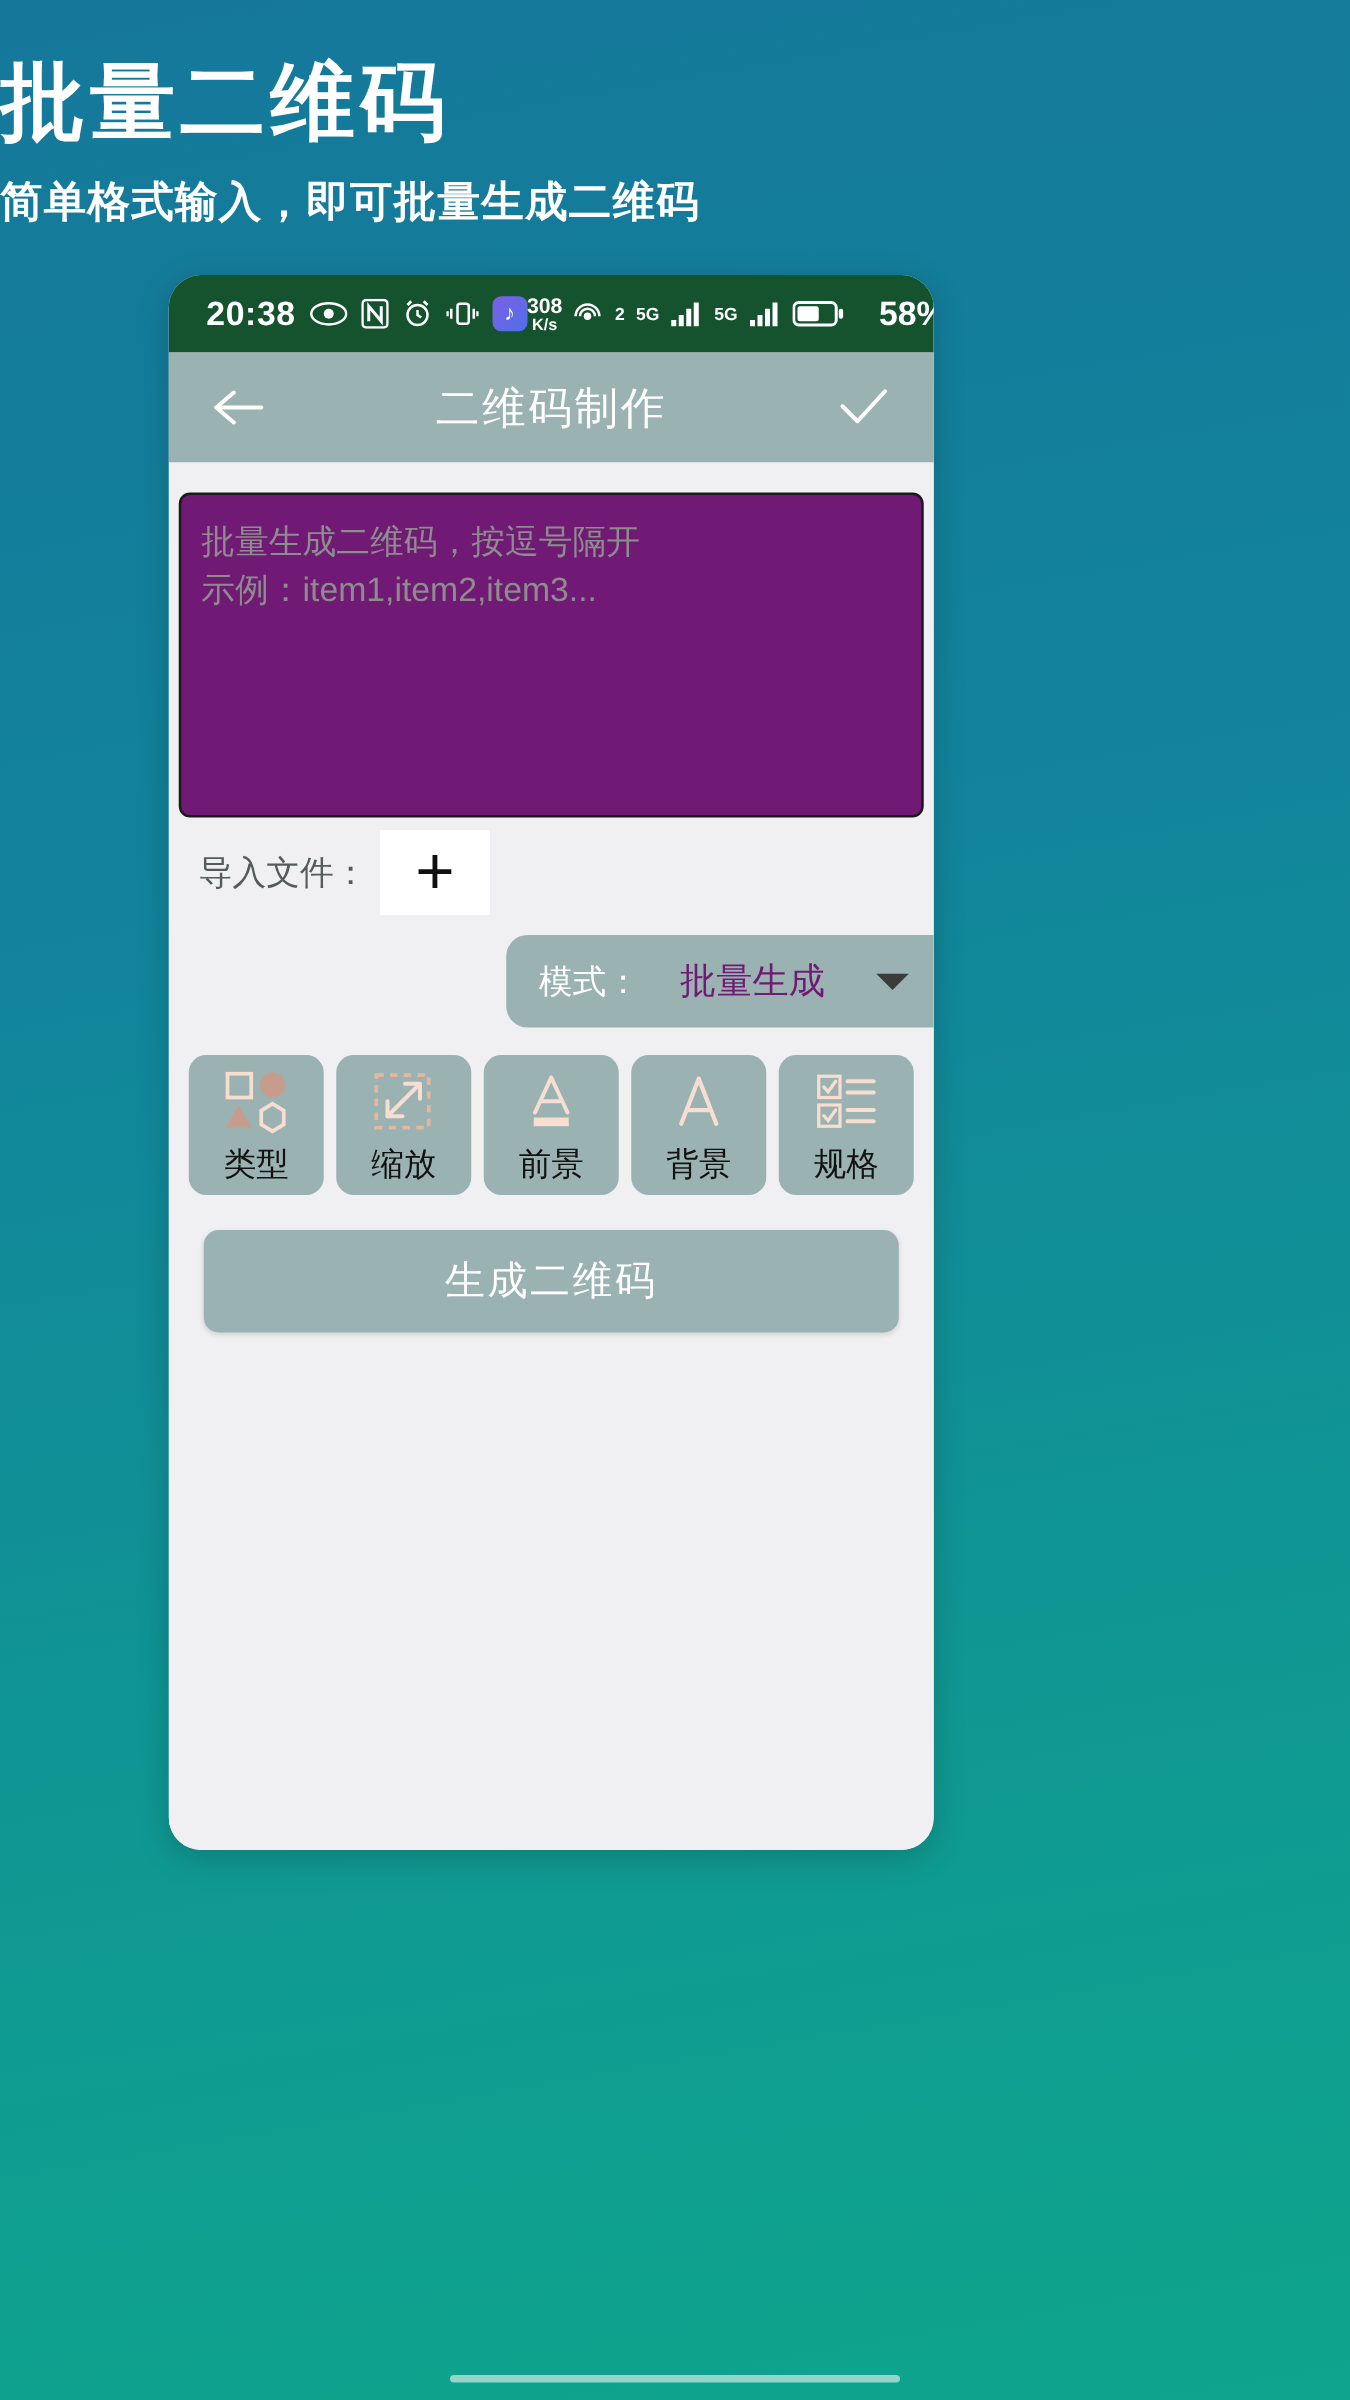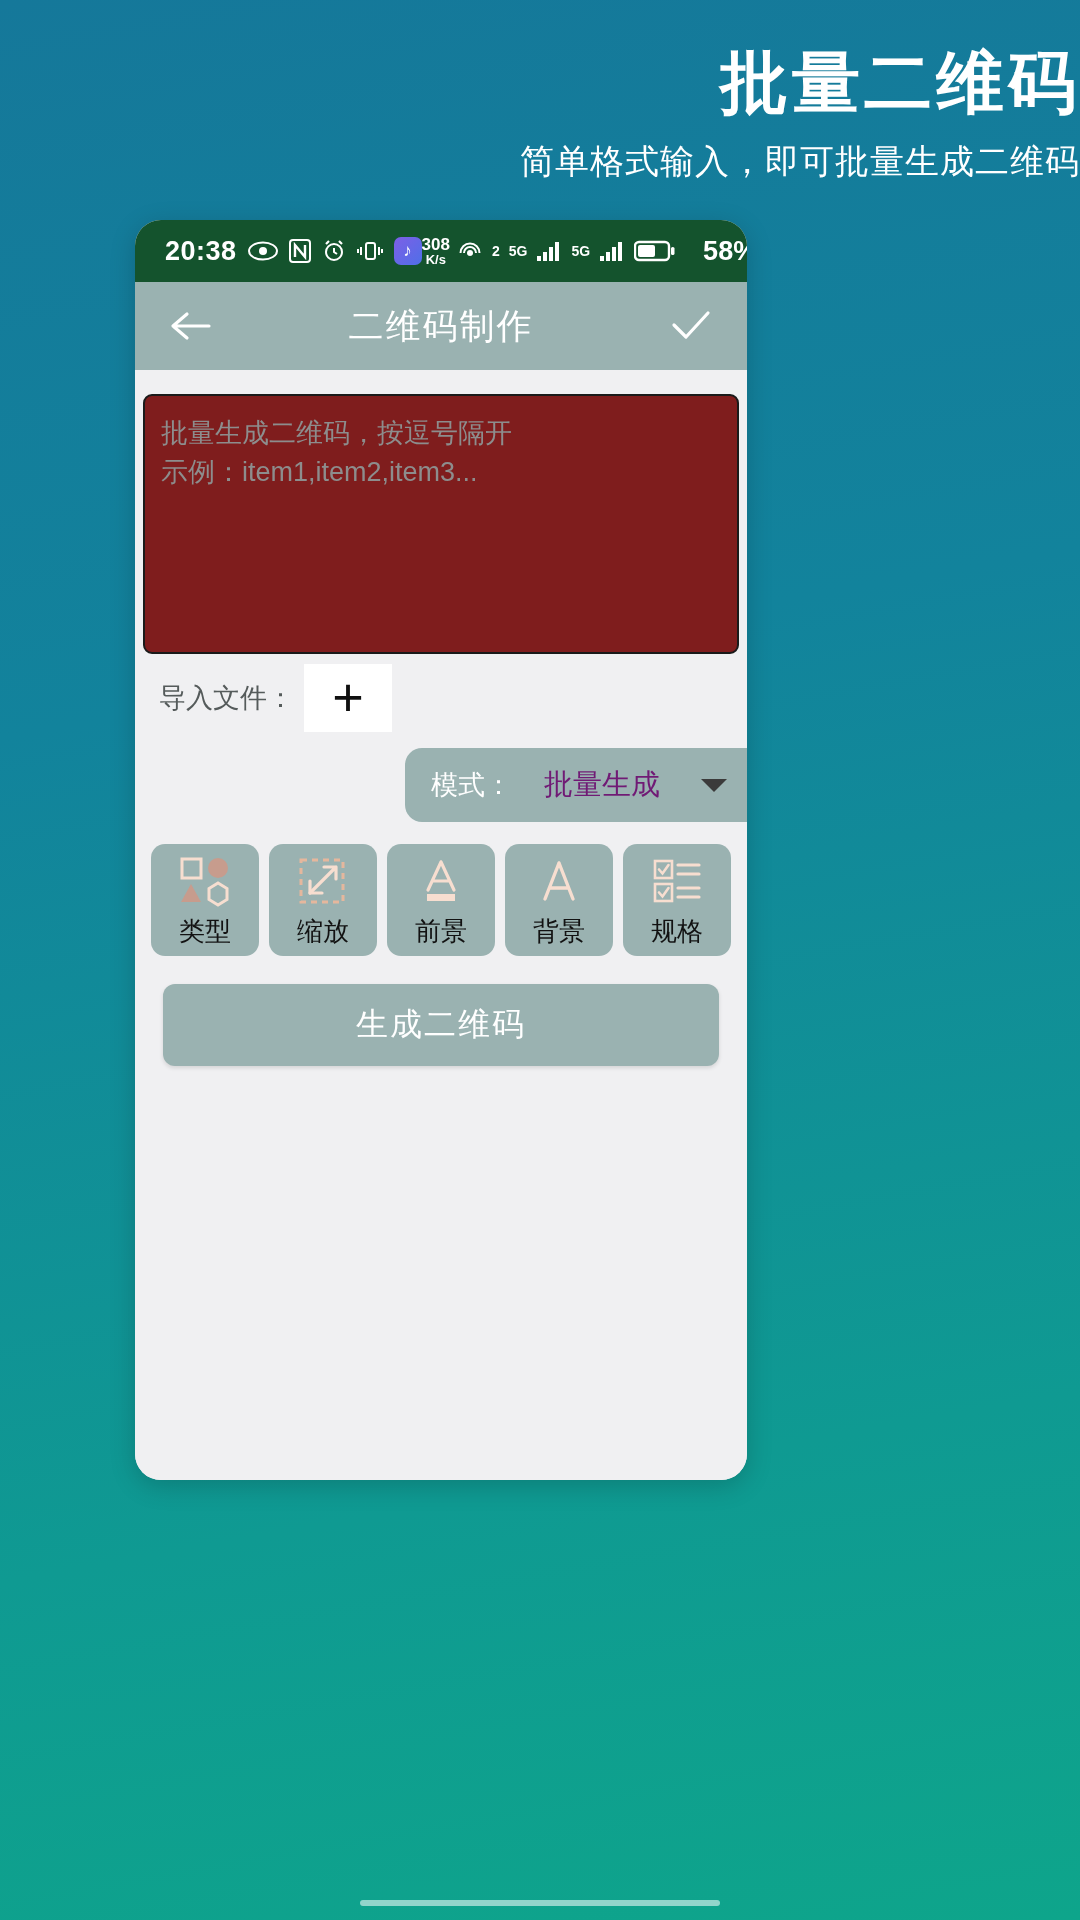--- a/index.html
+++ b/index.html
@@ -7,32 +7,32 @@
     width: 1080px; height: 1920px;
     font-family: "Liberation Sans", "DejaVu Sans", sans-serif;
     overflow: hidden;
   }
   body {
     background: linear-gradient(170deg, #15789a 0%, #12839c 35%, #0f9a92 75%, #0ea58b 100%);
     position: relative;
   }
 
   
-  .promo { text-align: right; padding-top: 40px; }
+  .promo { text-align: left; padding-top: 40px; }
   .promo-title {
     color: #ffffff;
     font-size: 68px;
     font-weight: bold;
     letter-spacing: 4px;
     line-height: 1.25;
   }
   .promo-sub {
     color: #ffffff;
     font-size: 34px;
-    font-weight: normal;
+    font-weight: bold;
     letter-spacing: 1px;
     margin-top: 14px;
   }
 
   
   .phone {
     position: absolute;
     left: 135px;
     top: 220px;
     width: 612px;
@@ -87,21 +87,21 @@
   .appbar-icon { width: 56px; display: flex; align-items: center; justify-content: center; }
 
   
   .screen { padding: 0; background: #f0f0f2; height: calc(100% - 150px); }
 
   .textarea-wrap { padding: 24px 4px 0 4px; }
   .ta {
     margin: 0 auto;
     width: 596px;
     height: 260px;
-    background: #7f1d1d;
+    background: #701a75;
     border: 2px solid #1a1a1a;
     border-radius: 9px;
     padding: 18px 16px;
   }
   .ta-line { color: #8d8d8d; font-size: 27px; line-height: 1.43; }
 
   .import-row {
     display: flex; align-items: center;
     margin-top: 10px;
     height: 68px;

